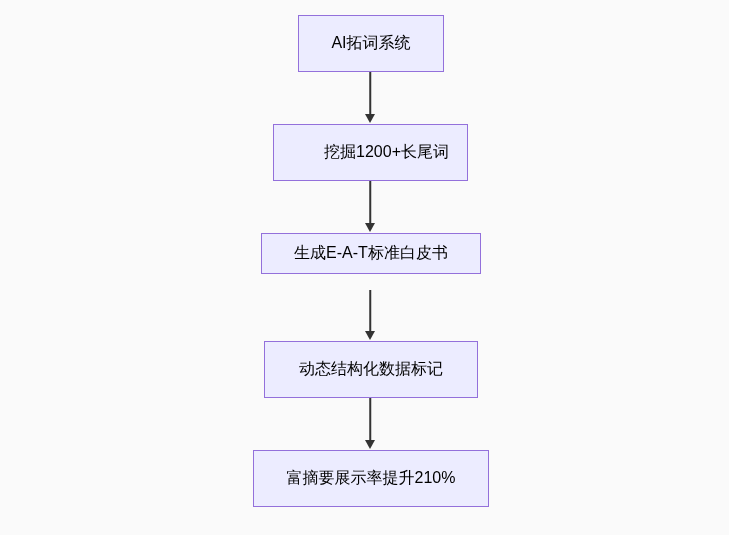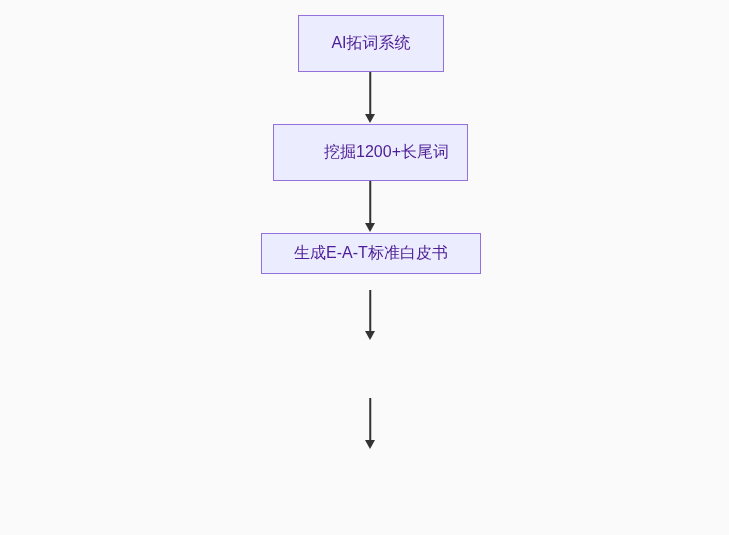--- a/index.html
+++ b/index.html
@@ -14,21 +14,21 @@
     height: 535px;
     background: #fafafa;
     overflow: hidden;
   }
   
   .node {
     position: absolute;
     box-sizing: border-box;
     background: #ececff;
     border: 1px solid #9370db;
-    color: #4c1d95;
+    color: #000000;
     font-size: 16px;
     display: flex;
     align-items: center;
     justify-content: center;
     text-align: center;
     white-space: nowrap;
   }
   .n1 { left: 298px; top: 15px;  width: 146px; height: 57px; }
   .n2 { left: 273px; top: 124px; width: 195px; height: 57px; padding-left: 32px; }
   .n3 { left: 261px; top: 233px; width: 220px; height: 41px; }
@@ -86,20 +86,22 @@
     <span class="edge-head"></span>
   </div>
 
   <div class="node n3">生成E-A-T标准白皮书</div>
 
   <div class="edge e3">
     <span class="edge-line"></span>
     <span class="edge-head"></span>
   </div>
 
+  <div class="node n4">动态结构化数据标记</div>
 
   <div class="edge e4">
     <span class="edge-line"></span>
     <span class="edge-head"></span>
   </div>
 
+  <div class="node n5">富摘要展示率提升210%</div>
 
 </div>
 
 </body></html>

